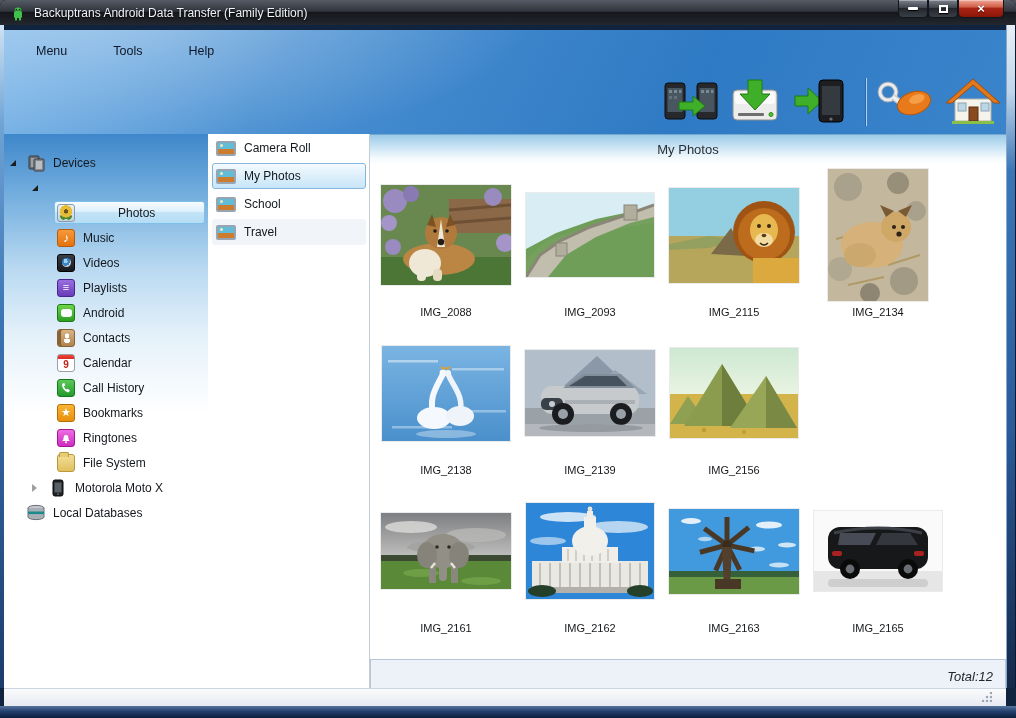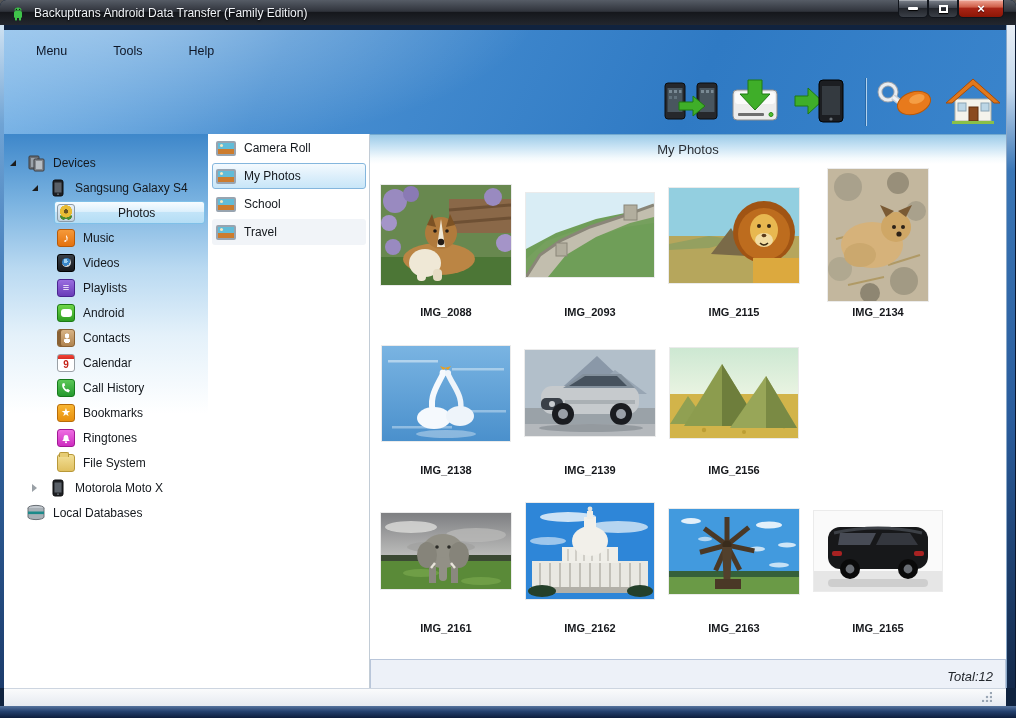--- a/index.html
+++ b/index.html
@@ -104,21 +104,21 @@
     background:linear-gradient(180deg,#62bcd8 0 55%,#cc7c2e 55%);position:relative;}
   .aicon::before{content:"";position:absolute;left:2px;top:1px;width:3px;height:3px;border-radius:50%;background:#f4e8c0;}
   .alabel{margin-left:8px;}
 
   
   .main-header{height:30px;border-top:1px solid #74aacf;
     background:linear-gradient(180deg,#9ccbe8 0%,#c8e3f4 40%,#f4fafd 80%,#fff 100%);
     display:flex;align-items:center;justify-content:center;font-size:13px;color:#2a2f35;}
   .grid{position:absolute;left:4px;top:30px;width:600px;}
   .grow{display:flex;height:158px;}
-  .cell{width:144px;display:flex;flex-direction:column;font-weight:bold;}
+  .cell{width:144px;display:flex;flex-direction:column;}
   .imgzone{height:142px;display:flex;align-items:center;justify-content:center;}
   .plabel{height:16px;text-align:center;font-size:11px;color:#16181c;}
   .thumb{box-shadow:0 0 0 1px rgba(0,0,0,.08);}
   .thumb svg{display:block;}
   .totalbar{position:absolute;left:0;bottom:0;width:636px;height:34px;background:#edf1f8;border:1px solid #b9c6da;
     display:flex;align-items:center;justify-content:flex-end;padding-right:12px;
     font-size:13px;font-style:italic;color:#22262c;}
 </style>
 </head>
 <body>
@@ -229,30 +229,20 @@
                 <rect x="7" y="5" width="10" height="12" rx="1" fill="#85898f" stroke="#3a3c40"></rect>
                 <rect x="9" y="7" width="6" height="8" fill="#b8bec4"></rect>
               </svg>
             </span>
         <span class="tlabel">Devices</span>
           </span>
       </div>
       <div class="trow lvl1">
         <span class="exp exp-open">
             <i></i>
-          </span>
-        <span class="hl">
-            <span class="ti ti-plain">
-              <svg width="12" height="18" viewBox="0 0 12 18">
-                <rect x="1" y="1" width="10" height="16" rx="2" fill="#1e2024" stroke="#0a0a0c"></rect>
-                <rect x="2.5" y="3.5" width="7" height="10" fill="#5a6068"></rect>
-                <circle cx="6" cy="15.2" r="0.9" fill="#6a7076"></circle>
-              </svg>
-            </span>
-        <span class="tlabel">Sangsung Galaxy S4</span>
           </span>
       </div>
       <div class="trow lvl2 sel">
         <span class="hl">
             <span class="ti ti-photos"></span>
         <span class="tlabel">Photos</span>
           </span>
       </div>
       <div class="trow lvl2">
         <span class="hl">

